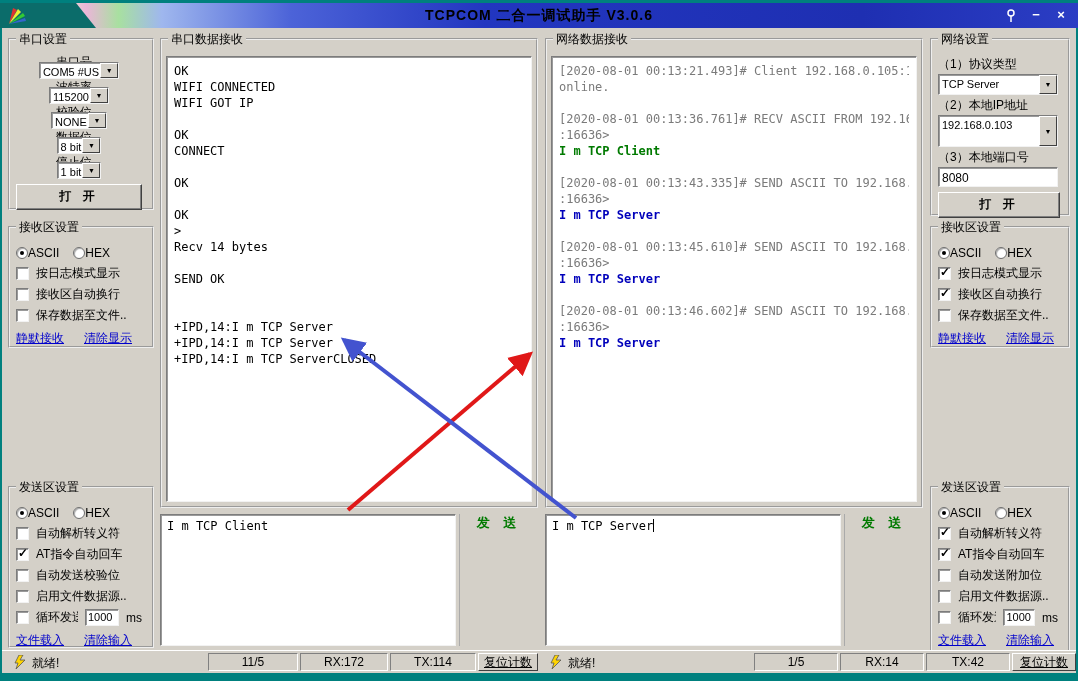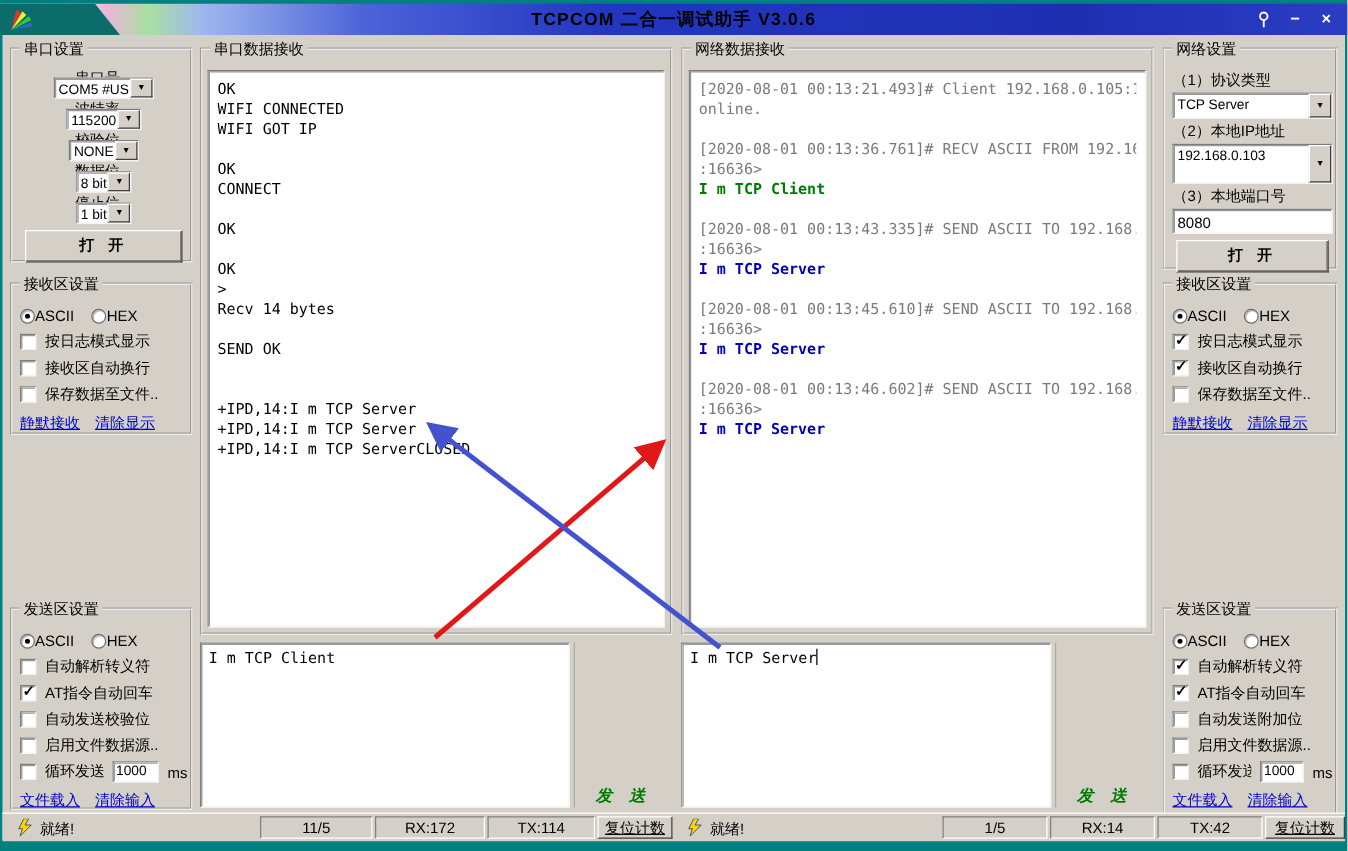--- a/index.html
+++ b/index.html
@@ -9,52 +9,52 @@
   .titlebar{position:absolute;left:0;top:3px;right:0;height:25px;
     background:linear-gradient(90deg,#9adbd8 0%,#f4f4c8 5%,#eab6d8 8%,#a8e0a0 11%,#9fb7ee 15%,#4c63d8 27%,#2236c0 45%,#1e2fb2 80%,#2b3dc4 100%);}
   .tb-ornament{position:absolute;left:0;top:0;width:96px;height:100%;background:#0b6c6a;
     clip-path:polygon(0 0,76px 0,96px 100%,0 100%);display:flex;align-items:center;padding-left:7px;box-sizing:border-box;}
   .tb-title{position:absolute;left:0;right:0;top:4px;text-align:center;font-weight:bold;font-size:14px;color:#000;letter-spacing:1px;}
   .tb-controls{position:absolute;right:8px;top:4px;display:flex;gap:7px;}
   .tb-btn{width:18px;height:16px;display:flex;align-items:center;justify-content:center;color:#fff;font-weight:bold;font-size:13px;line-height:16px;}
   
   .appbody{position:absolute;left:2px;right:2px;top:28px;height:644px;background:#d4d0c8;}
   
-  .group{position:absolute;border:2px groove #eeeeee;background:#d4d0c8;box-sizing:border-box;padding:14px 2px 4px 6px;}
+  .group{position:absolute;border:2px groove #eeeeee;background:#d4d0c8;box-sizing:border-box;padding:14px 10px 4px 6px;}
   .gtitle{position:absolute;top:-8px;left:6px;background:#d4d0c8;padding:0 3px;line-height:14px;white-space:nowrap;}
   
   .sunken{background:#fff;border:1px solid;border-color:#7c7c7c #f2f2f2 #f2f2f2 #7c7c7c;box-shadow:inset 1px 1px 0 #9a9a9a;}
   .btn{background:#d4d0c8;border:1px solid;border-color:#fff #404040 #404040 #fff;box-shadow:inset -1px -1px 0 #808080;cursor:default;}
   .srow{display:flex;align-items:center;height:25px;flex-direction:column;}
   .flbl{width:46px;white-space:nowrap;overflow:hidden;}
   .dd{flex:1;height:20px;display:flex;background:#fff;border:1px solid;border-color:#7c7c7c #f2f2f2 #f2f2f2 #7c7c7c;box-shadow:inset 1px 1px 0 #9a9a9a;box-sizing:border-box;}
   .ddv{flex:1;padding:3px 1px 0 3px;font-size:11px;white-space:nowrap;overflow:hidden;}
   .ddb{width:16px;background:#d4d0c8;border:1px solid;border-color:#fff #404040 #404040 #fff;display:flex;align-items:center;justify-content:center;font-size:7px;}
   .open-btn{display:block;margin:5px auto 0;width:124px;height:24px;line-height:22px;text-align:center;font-weight:bold;letter-spacing:4px;}
   .radiorow{display:flex;align-items:center;height:21px;gap:0;}
   .rb{width:12px;height:12px;border-radius:50%;background:#fff;border:1px solid #6e6e6e;box-shadow:inset 1px 1px 1px #aaa;position:relative;box-sizing:border-box;}
   .rb.on::after{content:"";position:absolute;left:3px;top:3px;width:4px;height:4px;border-radius:50%;background:#000;}
   .rspace{width:14px;}
   .optrow{display:flex;align-items:center;gap:7px;height:21px;}
   .cb{width:13px;height:13px;background:#fff;border:1px solid;border-color:#7c7c7c #f2f2f2 #f2f2f2 #7c7c7c;box-shadow:inset 1px 1px 0 #9a9a9a;position:relative;box-sizing:border-box;flex:none;}
   .cb.on::after{content:"✓";position:absolute;left:1px;top:-3px;font-size:12px;font-weight:bold;color:#000;}
   .olbl{white-space:nowrap;overflow:hidden;}
-  .linksrow{display:flex;margin-top:4px;gap:12px;}
+  .linksrow{display:flex;margin-top:4px;gap:20px;}
   .link{color:#0000cc;text-decoration:underline;white-space:nowrap;cursor:pointer;}
   .mini{width:32px;height:15px;padding:0 2px;font-size:11px;line-height:15px;}
   
   .term{position:absolute;left:4px;right:4px;top:16px;bottom:4px;background:#fff;border:1px solid;border-color:#7c7c7c #f2f2f2 #f2f2f2 #7c7c7c;box-shadow:inset 1px 1px 0 #9a9a9a;overflow:hidden;padding:6px 7px;font-family:"DejaVu Sans Mono",monospace;font-size:12px;line-height:16px;}
   .tline{white-space:pre;height:16px;overflow:hidden;}
   .tline.gray{color:#7a7a7a;}
   .tline.green{color:#007a00;font-weight:bold;}
   .tline.blue{color:#0000bb;font-weight:bold;}
   
   .sendrow{position:absolute;}
   .send-input{position:absolute;left:0;top:0;bottom:0;width:296px;padding:4px 6px;font-family:"DejaVu Sans Mono",monospace;font-size:12px;box-sizing:border-box;}
-  .send-btnp{position:absolute;right:0;top:0;bottom:0;width:78px;display:flex;align-items:flex-end;justify-content:center;color:#007a00;font-weight:bold;font-size:13px;letter-spacing:5px;background:#d4d0c8;border-left:1px solid #aaa;font-style:italic;}
+  .send-btnp{position:absolute;right:0;top:0;bottom:0;width:78px;display:flex;align-items:flex-start;justify-content:center;color:#007a00;font-weight:bold;font-size:13px;letter-spacing:5px;background:#d4d0c8;border-left:1px solid #aaa;}
   .caret{display:inline-block;width:1px;height:13px;background:#000;vertical-align:-2px;}
   
   .nlabel{height:20px;display:flex;align-items:center;white-space:nowrap;overflow:hidden;}
   .port-input{width:100%;height:20px;box-sizing:border-box;padding:3px 3px 0 3px;font-size:12px;}
   
   .statusbar{position:absolute;left:2px;right:2px;top:650px;height:22px;background:#d4d0c8;border-top:1px solid #fff;}
   .spanel{position:absolute;top:2px;height:18px;box-sizing:border-box;border:1px solid;border-color:#808080 #fff #fff #808080;text-align:center;line-height:16px;font-size:12px;background:#d4d0c8;}
   .sready{position:absolute;top:4px;font-size:12px;}
   .sicon{position:absolute;top:4px;}
   .reset{text-decoration:underline;border:1px solid;border-color:#fff #404040 #404040 #fff;background:#d4d0c8;}

